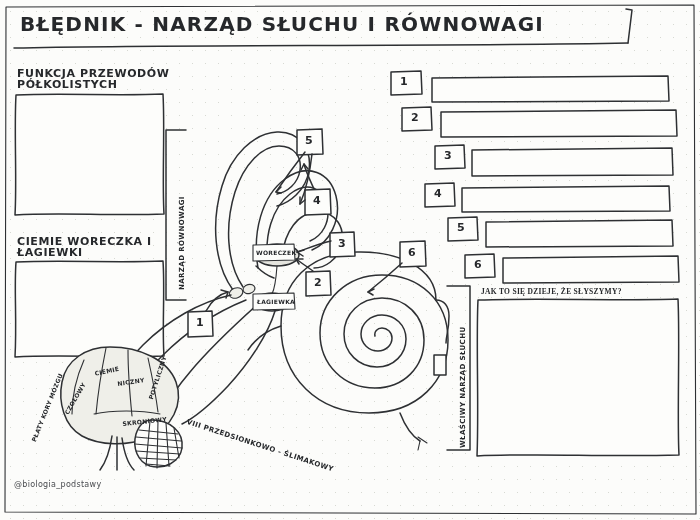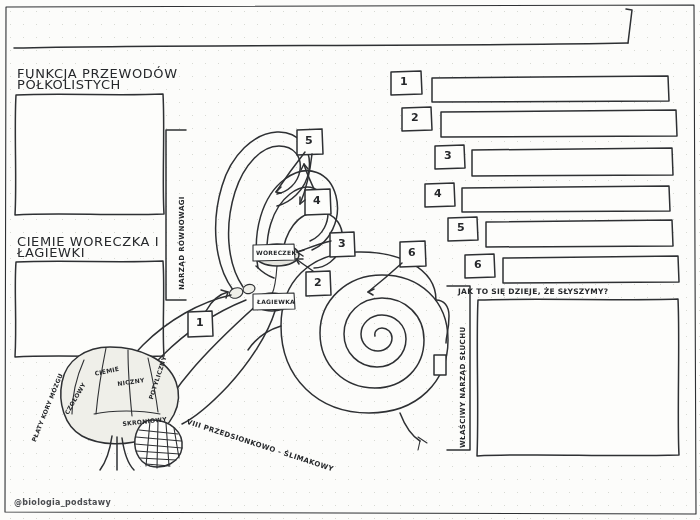--- a/index.html
+++ b/index.html
@@ -32,21 +32,21 @@
     position:absolute;
     color:#26282b;
     font-family:"DejaVu Sans", sans-serif;
     white-space:pre;
     letter-spacing:0.2px;
   }
   .title{
     font-size:20px;font-weight:700;letter-spacing:1.2px;
     font-family:"DejaVu Sans", sans-serif;
   }
-  .hdr{font-size:13px;font-weight:400;letter-spacing:0.6px;line-height:11px;}
+  .hdr{font-size:11px;font-weight:700;letter-spacing:0.6px;line-height:11px;}
   .lbl{font-size:7px;font-weight:700;letter-spacing:0.4px;}
   .lbl6{font-size:6px;font-weight:700;letter-spacing:0.3px;}
   .num{font-size:11px;font-weight:700;}
   .qst{font-size:7.5px;font-weight:700;letter-spacing:0.3px;}
   .sig{font-size:8px;color:#4a4c50;letter-spacing:0.3px;}
   .rotn{transform-origin:0 0;}
 </style>
 </head>
 <body>
 
@@ -196,20 +196,21 @@
   <path class="ink med" d="M300 204 L300 197 M300 204 L305 200"></path>
 
   <path class="ink med" d="M402 263 C 390 274, 378 284, 368 292"></path>
   <path class="ink med" d="M368 292 L374 289 M368 292 L373 295"></path>
 
 </svg>
 </div>
 
 <div class="layer">
 
+  <div class="txt title" style="left:20px;top:12px;">BŁĘDNIK - NARZĄD SŁUCHU I RÓWNOWAGI</div>
 
   <div class="txt hdr" style="left:17px;top:68px;">FUNKCJA PRZEWODÓW
 PÓŁKOLISTYCH</div>
   <div class="txt hdr" style="left:17px;top:236px;">CIEMIE WORECZKA I
 ŁAGIEWKI</div>
 
   <div style="position:absolute;left:18px;top:97px;width:144px;height:116px;"></div>
   <div style="position:absolute;left:18px;top:264px;width:144px;height:90px;"></div>
 
   <div class="txt num" style="left:400px;top:75px;">1</div>
@@ -223,21 +224,21 @@
 
   <div class="txt num" style="left:434px;top:187px;">4</div>
   <div style="position:absolute;left:464px;top:189px;width:204px;height:21px;"></div>
 
   <div class="txt num" style="left:457px;top:221px;">5</div>
   <div style="position:absolute;left:488px;top:223px;width:183px;height:22px;"></div>
 
   <div class="txt num" style="left:474px;top:258px;">6</div>
   <div style="position:absolute;left:505px;top:259px;width:172px;height:22px;"></div>
 
-  <div class="txt qst" style="left:458px;top:287px;">JAK TO SIĘ DZIEJE, ŻE SŁYSZYMY?</div>
+  <div class="txt qst" style="left:481px;top:287px;font-family:Liberation Serif, serif;">JAK TO SIĘ DZIEJE, ŻE SŁYSZYMY?</div>
   <div style="position:absolute;left:480px;top:303px;width:196px;height:150px;"></div>
 
   <div class="txt num" style="left:196px;top:316px;">1</div>
   <div class="txt num" style="left:314px;top:276px;">2</div>
   <div class="txt num" style="left:338px;top:237px;">3</div>
   <div class="txt num" style="left:313px;top:194px;">4</div>
   <div class="txt num" style="left:305px;top:134px;">5</div>
   <div class="txt num" style="left:408px;top:246px;">6</div>
 
   <div class="txt lbl6" style="left:256px;top:249px;">WORECZEK</div>
@@ -248,15 +249,15 @@
 
   <div class="txt lbl rotn" style="left:188px;top:418px;transform:rotate(18deg);">VIII PRZEDSIONKOWO - ŚLIMAKOWY</div>
 
   <div class="txt lbl6 rotn" style="left:63px;top:412px;transform:rotate(-60deg);">CZOŁOWY</div>
   <div class="txt lbl6 rotn" style="left:94px;top:370px;transform:rotate(-12deg);">CIEMIE</div>
   <div class="txt lbl6 rotn" style="left:117px;top:380px;transform:rotate(-8deg);">NICZNY</div>
   <div class="txt lbl6 rotn" style="left:147px;top:398px;transform:rotate(-72deg);">POTYLICZNY</div>
   <div class="txt lbl6 rotn" style="left:122px;top:420px;transform:rotate(-6deg);">SKRONIOWY</div>
   <div class="txt lbl6 rotn" style="left:30px;top:440px;transform:rotate(-68deg);">PŁATY KORY MÓZGU</div>
 
-  <div class="txt sig" style="left:14px;top:498px;font-weight:bold;">@biologia_podstawy</div>
+  <div class="txt sig" style="left:14px;top:480px;">@biologia_podstawy</div>
 
 </div>
 
 </body></html>

